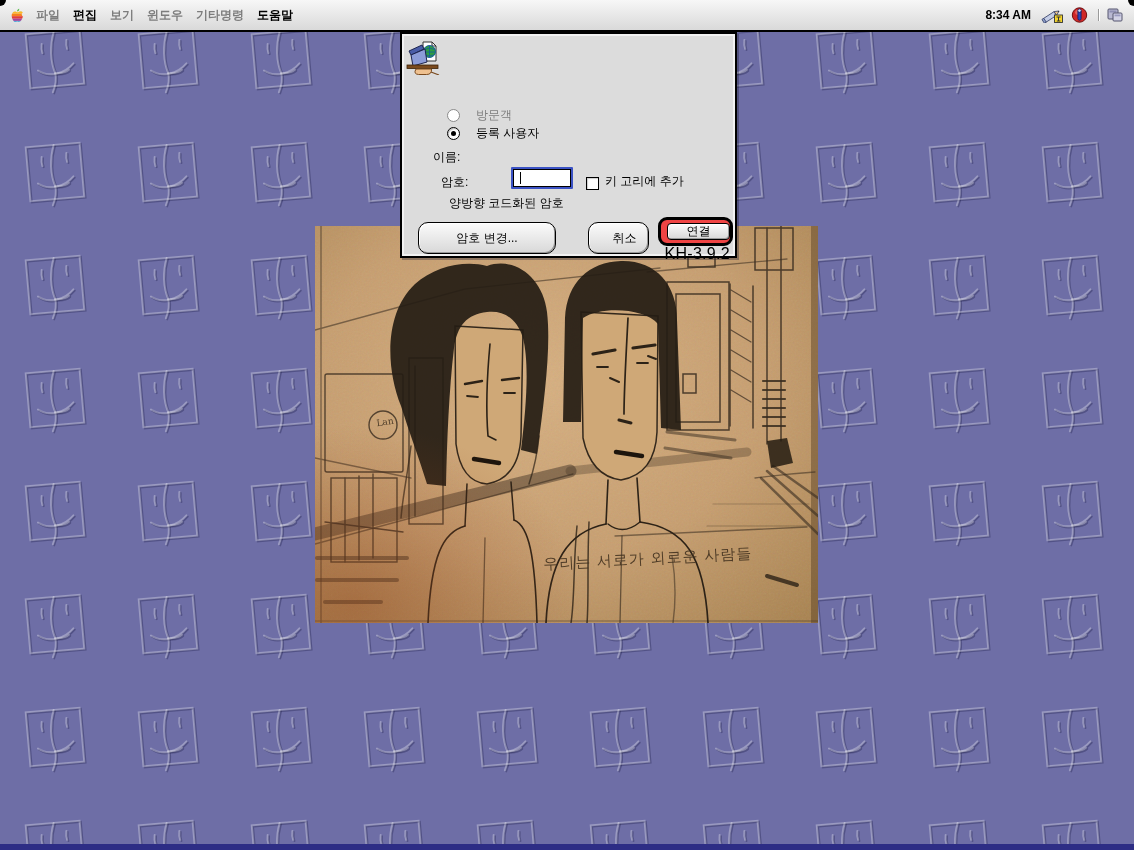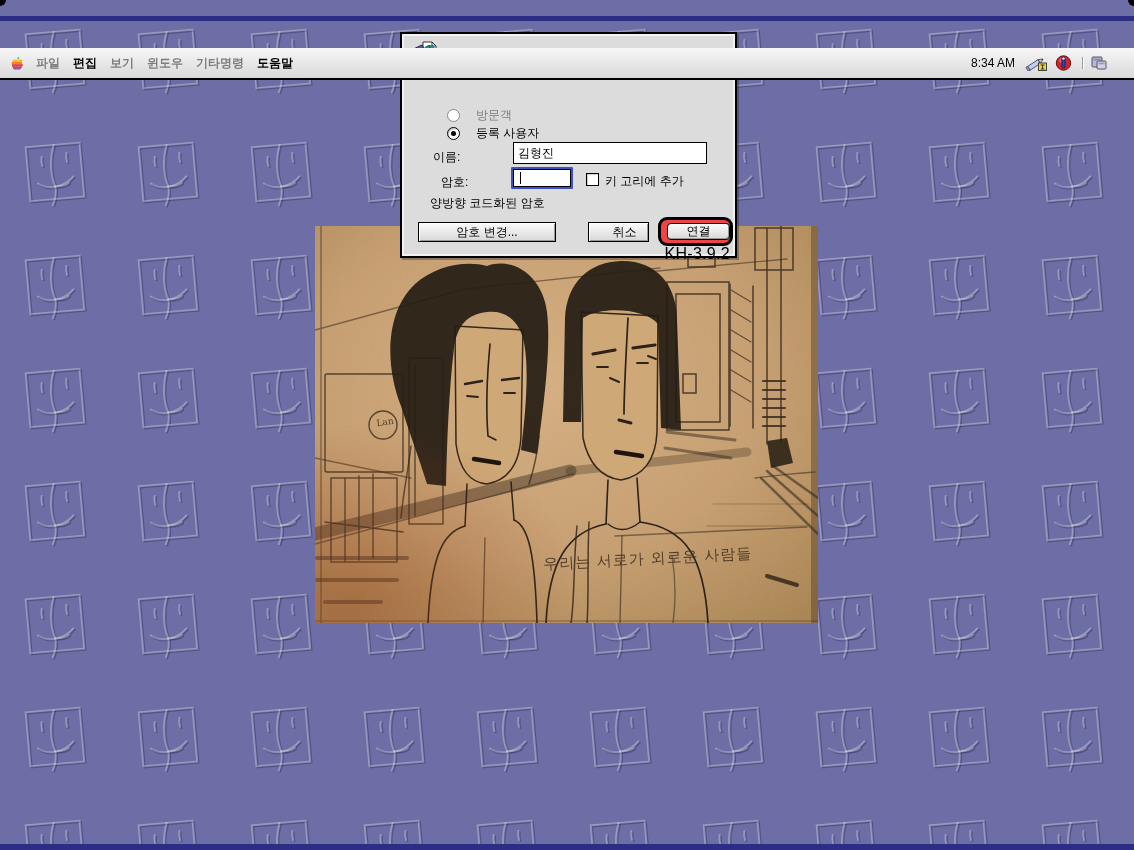--- a/index.html
+++ b/index.html
@@ -8,30 +8,30 @@
     background:#6e6ea6;
     font-family:"Liberation Sans",sans-serif;
     -webkit-font-smoothing:antialiased;
   }
   
   .menubar{
     position:absolute;top:0;left:0;width:1134px;height:32px;
     background:linear-gradient(#f7f7f7,#d9d9d9);
     border-bottom:2px solid #000;
     display:flex;align-items:center;
-    padding:0 24px 0 10px;box-sizing:border-box;z-index:40;
-    font-size:12px;font-weight:700;color:#000;margin-top:48px;
+    padding:0 8px 0 10px;box-sizing:border-box;z-index:40;
+    font-size:12px;font-weight:700;color:#000;
   }
   .corner{position:absolute;top:0;width:6px;height:6px;background:#000;z-index:41;}
   .corner.left{left:0;border-bottom-right-radius:6px;}
   .corner.right{right:0;border-bottom-left-radius:6px;}
   .menu-item{margin-right:13px;white-space:nowrap;cursor:default;line-height:14px;}
   .menu-item.disabled{color:#7d7d7d;font-weight:700;}
   .menubar .spacer{flex:1;}
-  .clock{margin-right:10px;font-weight:400;}
+  .clock{margin-right:10px;font-weight:700;}
   .mb-icon{margin-right:8px;display:flex;align-items:center;}
   .mb-sep{width:2px;height:12px;margin:0 6px 0 2px;
     background:linear-gradient(90deg,#9a9a9a 0 1px,#fff 1px 2px);}
   .appbox{display:flex;align-items:center;margin-right:2px;}
   
   .band-top{position:absolute;top:16px;left:0;width:1134px;height:5px;background:#2d2d85;z-index:1;}
   .band-bottom{position:absolute;top:844px;left:0;width:1134px;height:6px;background:#2d2d85;z-index:6;}
   .desktop-svg{position:absolute;top:21px;left:0;z-index:0;display:block;}
   
   .artwork{position:absolute;left:315px;top:226px;width:503px;height:397px;z-index:5;}
@@ -67,28 +67,28 @@
   .fld-label{position:absolute;left:31px;}
   .lbl-name{top:115px;} .lbl-pass{top:140px;margin-left:8px;}
   .textfield{
     position:absolute;left:111px;background:#fff;border:1px solid #000;
     box-sizing:border-box;display:flex;align-items:center;padding-left:4px;
   }
   .tf-name{top:108px;width:194px;height:22px;}
   .pw-wrap{position:absolute;left:109px;top:133px;border:2px solid #3b52c4;border-radius:1px;background:#dcdcdc;padding:0;}
   .tf-pass{position:static;width:58px;height:18px;border:1px solid #000;}
   .caret{width:1px;height:12px;background:#000;margin-left:2px;}
-  .checkbox-row{position:absolute;left:184px;top:139px;display:flex;align-items:flex-start;gap:6px;}
+  .checkbox-row{position:absolute;left:184px;top:139px;display:flex;align-items:flex-end;gap:6px;}
   .checkbox{width:11px;height:11px;border:1px solid #000;background:#fff;
     box-shadow:inset 1px 1px 1px rgba(0,0,0,.2);flex:0 0 auto;}
-  .dlg-note{position:absolute;left:28px;top:161px;}
+  .dlg-note{position:absolute;left:47px;top:161px;}
   .btn{
-    position:absolute;height:20px;box-sizing:border-box;
+    position:absolute;height:32px;box-sizing:border-box;
     background:linear-gradient(#fbfbfb,#d8d8d8);
-    border:1px solid #000;border-radius:0;
+    border:1px solid #000;border-radius:10px;
     box-shadow:inset 1px 1px 0 #fff, inset -1px -1px 0 #999;
     display:flex;align-items:center;justify-content:center;
     font-size:12px;cursor:default;
   }
   .btn-change{left:16px;top:188px;width:138px;}
   .btn-cancel{left:186px;top:188px;width:61px;padding-left:12px;}
   .default-ring{
     position:absolute;left:256px;top:183px;width:75px;height:29px;box-sizing:border-box;
     border:3px solid #000;border-radius:9px;background:#ef4444;
     display:flex;align-items:center;justify-content:flex-end;
@@ -307,23 +307,20 @@
   <div class="radio-row r1 disabled">
     <span class="radio"></span>
     <span>방문객</span>
   </div>
   <div class="radio-row r2 selected">
     <span class="radio"></span>
     <span>등록 사용자</span>
   </div>
 
   <div class="fld-label lbl-name">이름:</div>
-  <div class="textfield tf-name">
-    <span>김형진</span>
-  </div>
 
   <div class="fld-label lbl-pass">암호:</div>
   <div class="pw-wrap">
     <div class="textfield tf-pass">
       <span></span>
       <span class="caret"></span>
     </div>
   </div>
   <div class="checkbox-row">
     <span class="checkbox unchecked"></span>

